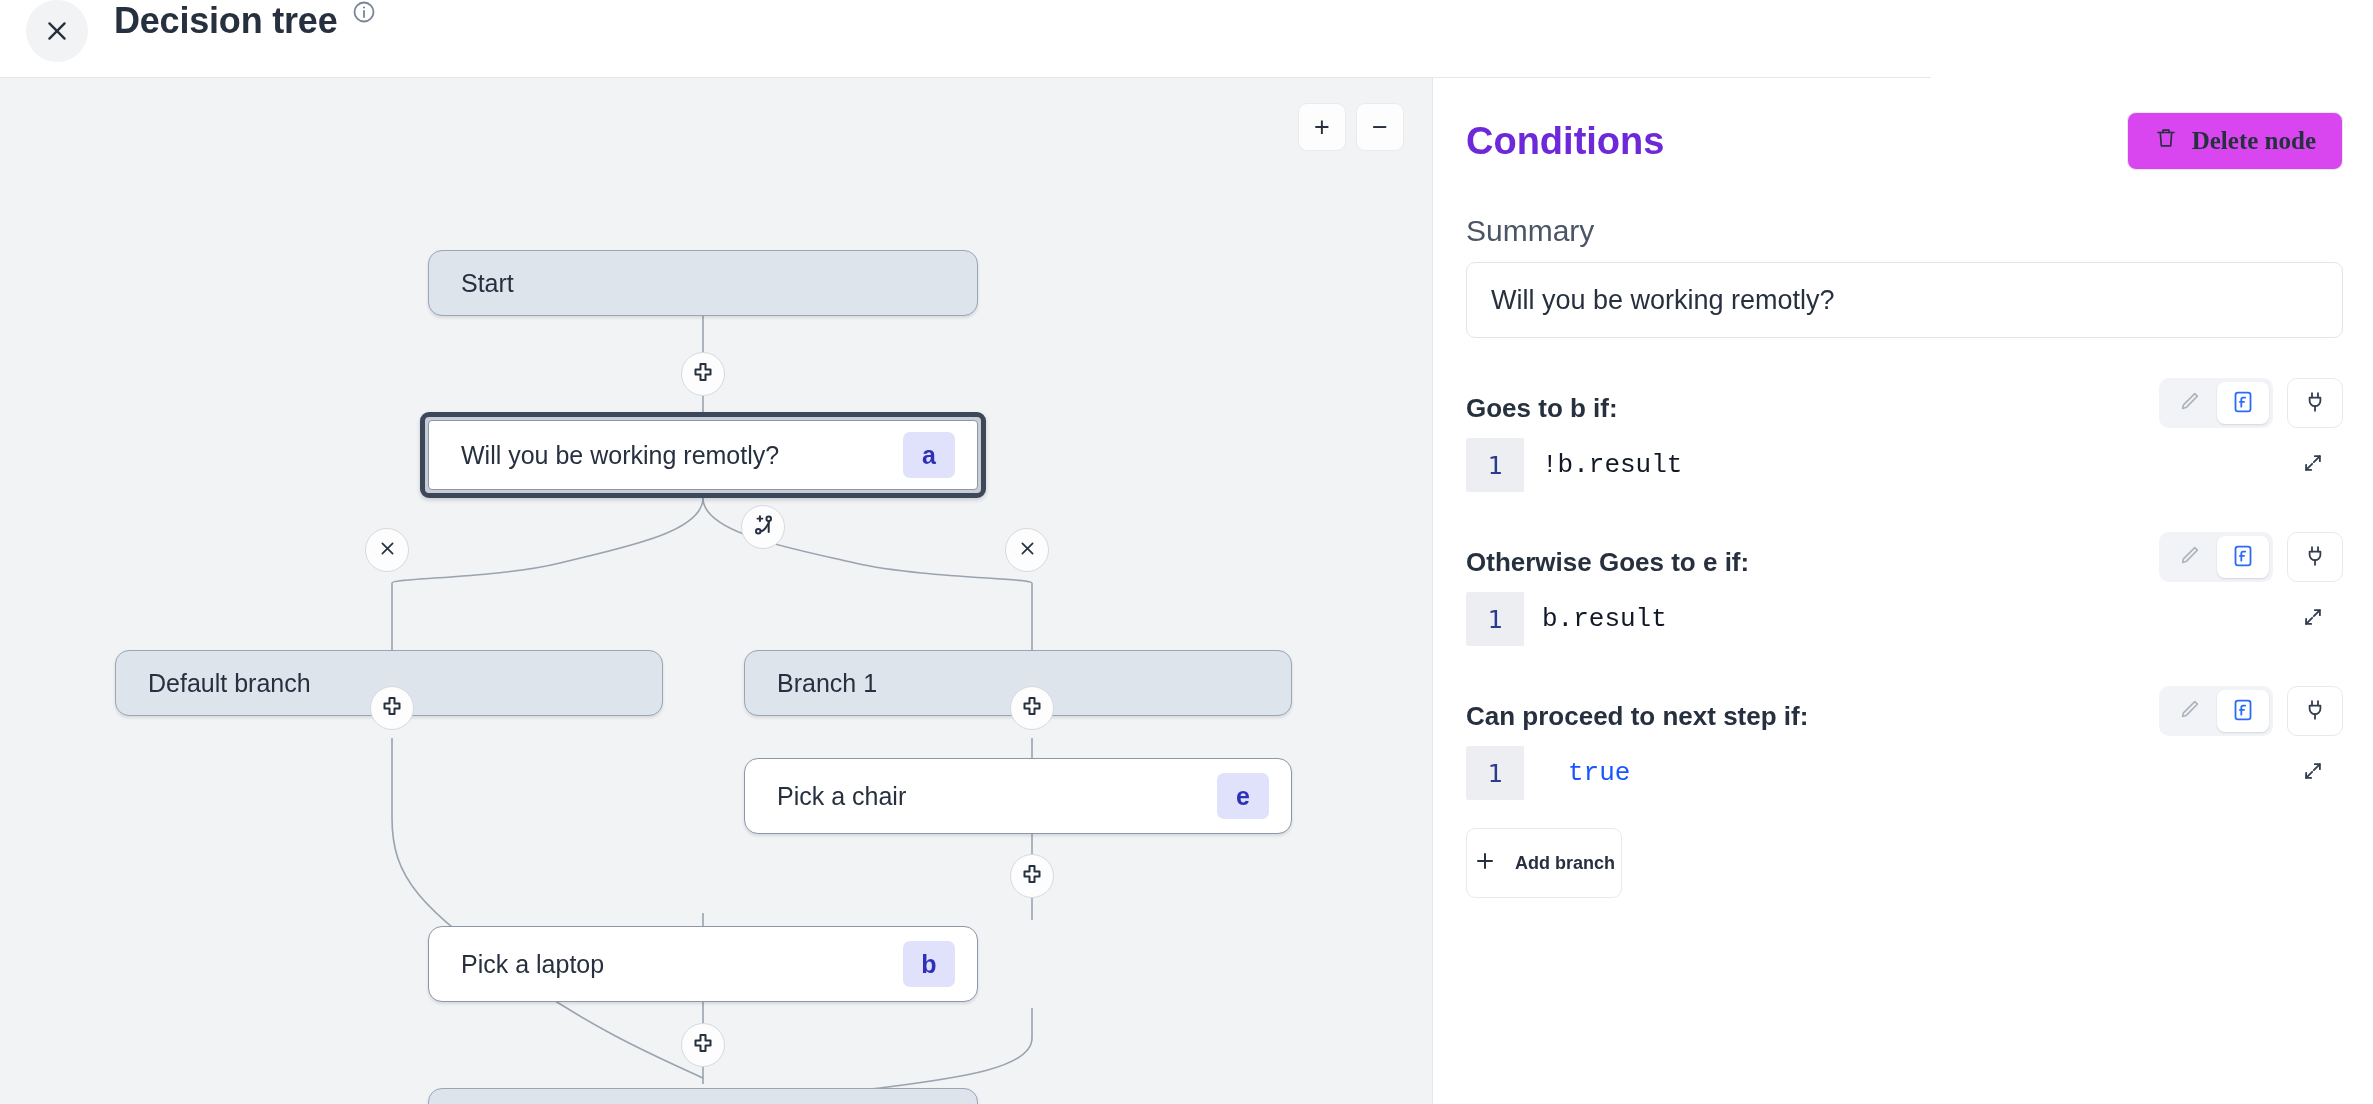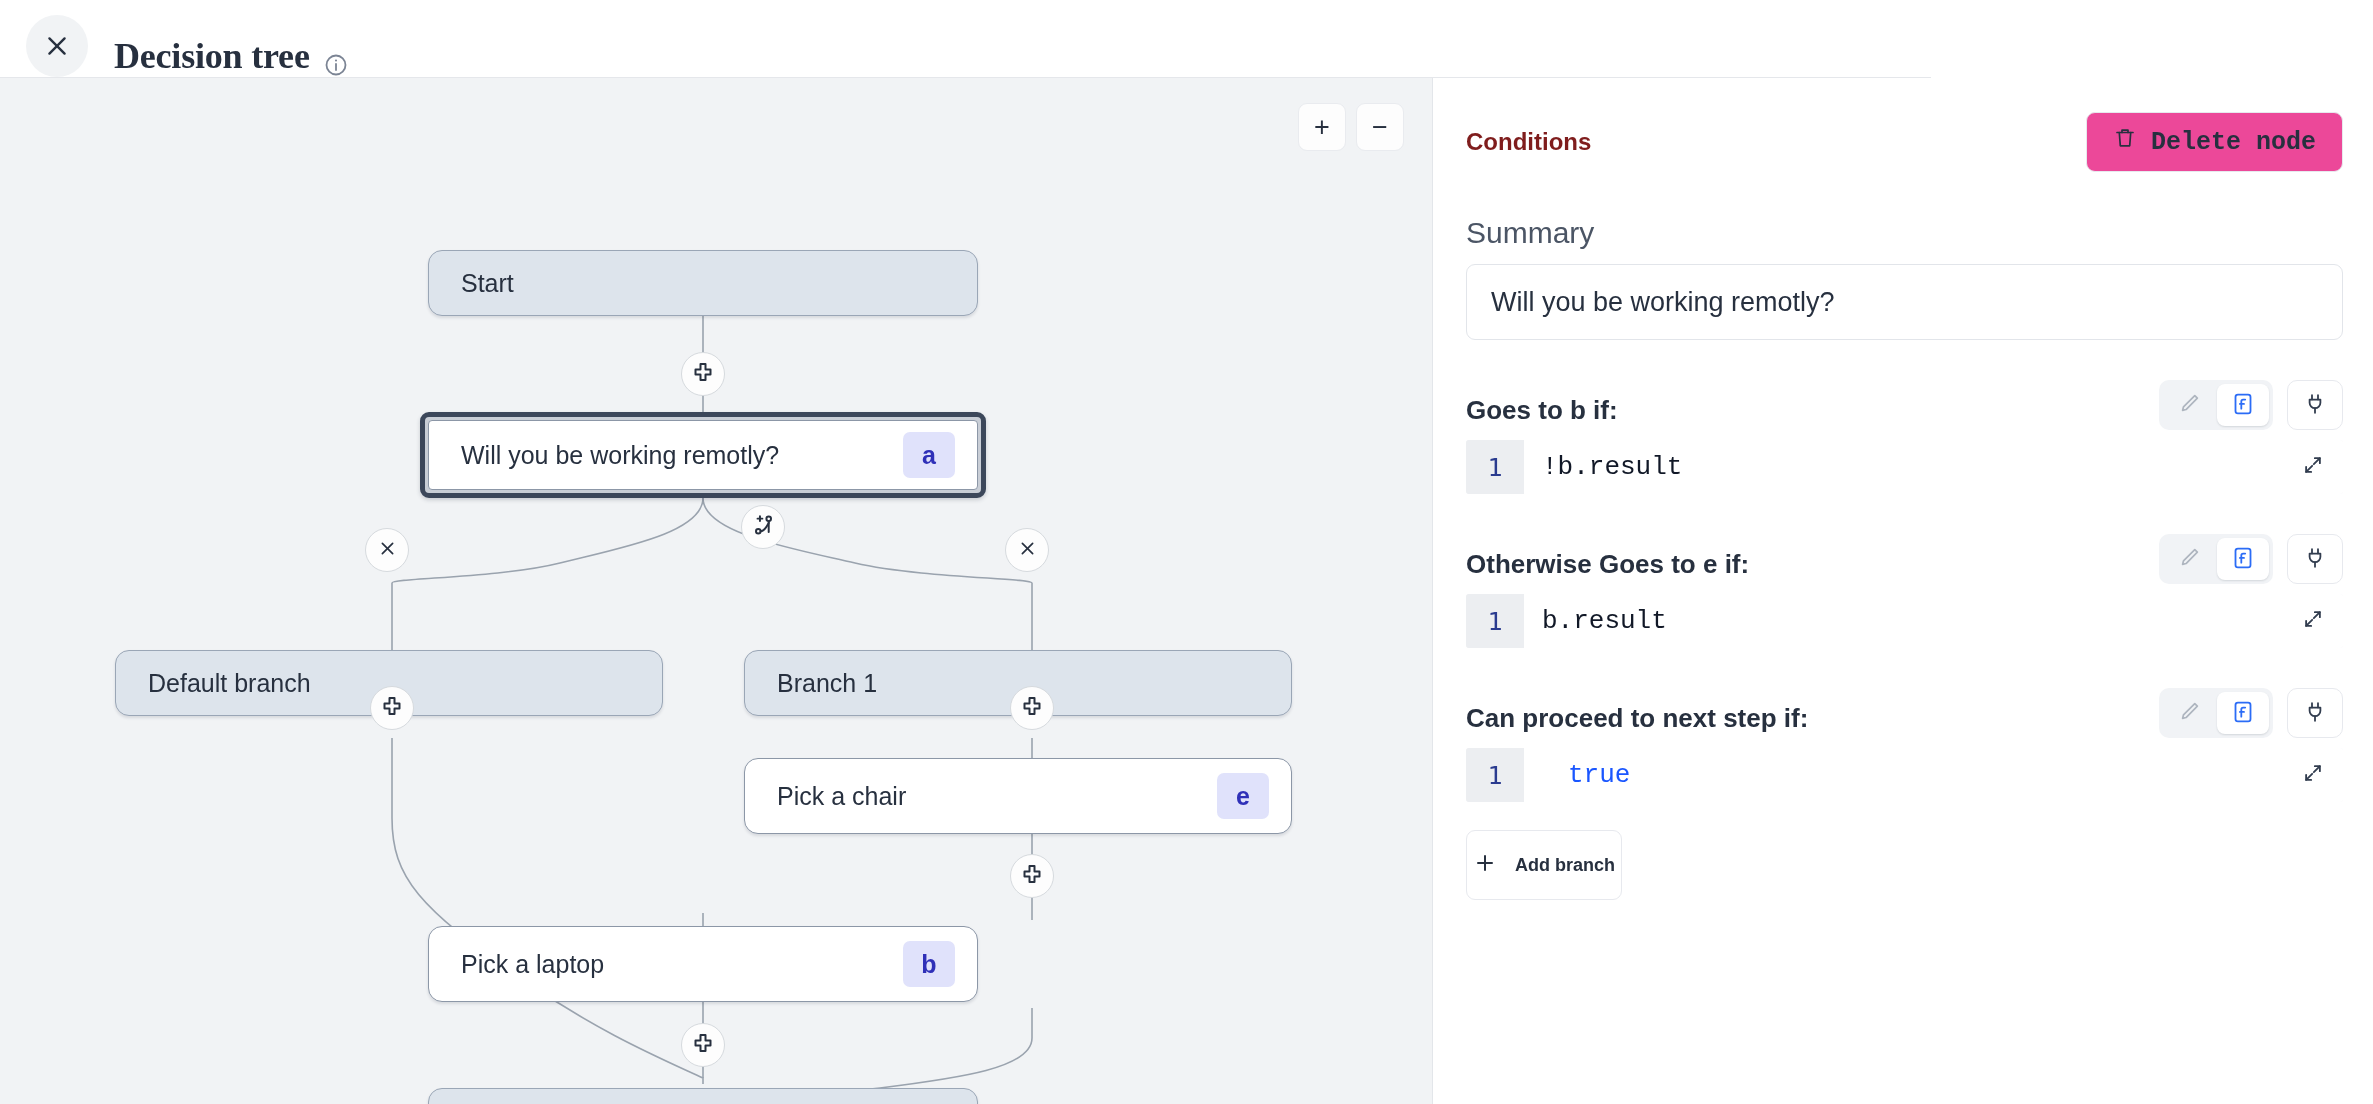--- a/index.html
+++ b/index.html
@@ -17,23 +17,22 @@
 
   
   .header {
     position: absolute;
     left: 0; top: 0;
     width: 1931px;
     height: 78px;
     background: #ffffff;
     border-bottom: 1px solid #e5e7eb;
     display: flex;
-    align-items: flex-end;
+    align-items: flex-start;
     box-sizing: border-box;
-    font-family: Liberation Serif, serif;
   }
   .close-btn {
     margin-left: 26px;
     width: 62px;
     height: 62px;
     border-radius: 50%;
     background: #f1f3f5;
     display: flex;
     align-items: center;
     justify-content: center;
@@ -183,37 +182,37 @@
     box-sizing: border-box;
     padding: 34px 30px 0 32px;
     overflow: hidden;
   }
   .panel-head {
     display: flex;
     align-items: center;
     justify-content: space-between;
   }
   .panel-title {
-    font-size: 24px;
+    font-size: 38px;
     font-weight: bold;
-    color: #7f1d1d;
+    color: #6d28d9;
   }
   .delete-btn {
     display: flex;
     align-items: center;
     gap: 14px;
-    background: #ec4899;
+    background: #d946ef;
     border: 1px solid #e7e9ee;
     border-radius: 9px;
     padding: 13px 26px;
     font-size: 25px;
     font-weight: bold;
     color: #27303f;
     cursor: pointer;
-    font-family: Liberation Mono, monospace;
+    font-family: Liberation Serif, serif;
   }
   .field-label {
     font-size: 30px;
     color: #4b5565;
     margin-top: 44px;
   }
   .summary-box {
     margin-top: 14px;
     height: 76px;
     border: 1px solid #e2e5ea;

